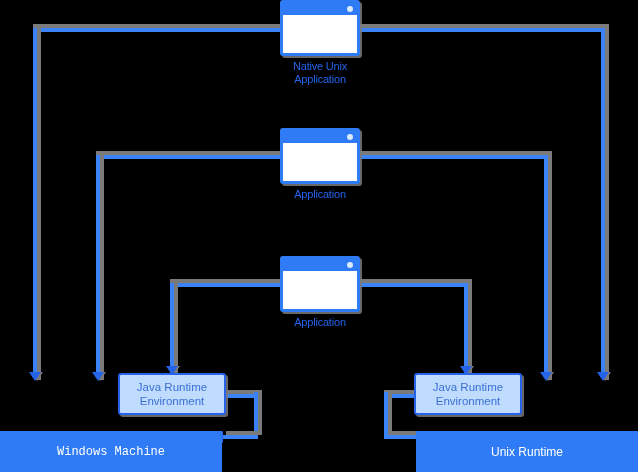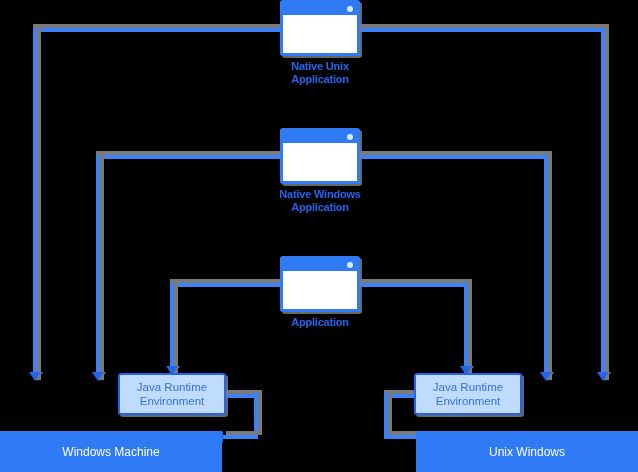--- a/index.html
+++ b/index.html
@@ -95,21 +95,21 @@
   }
   .node-label {
     position: absolute;
     left: -40px;
     width: 160px;
     top: 60px;
     text-align: center;
     color: #2563eb;
     font-size: 11px;
     line-height: 13px;
-    font-weight: 700;
+    font-weight: 400;
     letter-spacing: -0.2px;
   }
 
   
   .jre {
     position: absolute;
     width: 108px;
     height: 42px;
     background: #bfdbfe;
     border: 2px solid #2563eb;
@@ -193,25 +193,25 @@
   <div class="arrow-right" style="left:214px; top:431px; transform: rotate(180deg);"></div>
 
   <div class="seg-shadow" style="left:384px; top:390px; width:30px; height:4px;"></div>
   <div class="seg" style="left:384px; top:394px; width:30px; height:4px;"></div>
   <div class="seg-shadow" style="left:388px; top:390px; width:4px; height:45px;"></div>
   <div class="seg" style="left:384px; top:392px; width:4px; height:43px;"></div>
   <div class="seg-shadow" style="left:388px; top:431px; width:34px; height:4px;"></div>
   <div class="seg" style="left:384px; top:435px; width:34px; height:4px;"></div>
   <div class="arrow-right" style="left:416px; top:431px;"></div>
 
-  <div class="machine" style="left:0px; top:431px; width:222px;">
+  <div class="machine" style="left:0px; top:431px; width:222px;font-family:Liberation Mono, monospace;">
     <span>Windows Machine</span>
   </div>
   <div class="machine" style="left:416px; top:431px; width:222px;">
-    <span>Unix Windows</span>
+    <span>Unix Runtime</span>
   </div>
 
   <div class="jre" style="left:118px; top:373px;">
     <div>
       <div>Java Runtime</div>
       <div>Environment</div>
     </div>
   </div>
   <div class="jre" style="left:414px; top:373px;">
     <div>
@@ -234,21 +234,20 @@
   </div>
 
   <div class="node" style="left:280px; top:128px;">
     <div class="win">
       <div class="win-title">
         <div class="win-dot"></div>
       </div>
       <div class="win-body"></div>
     </div>
     <div class="node-label">
-      <div>Native Windows</div>
       <div>Application</div>
     </div>
   </div>
 
   <div class="node" style="left:280px; top:256px;">
     <div class="win">
       <div class="win-title">
         <div class="win-dot"></div>
       </div>
       <div class="win-body"></div>

